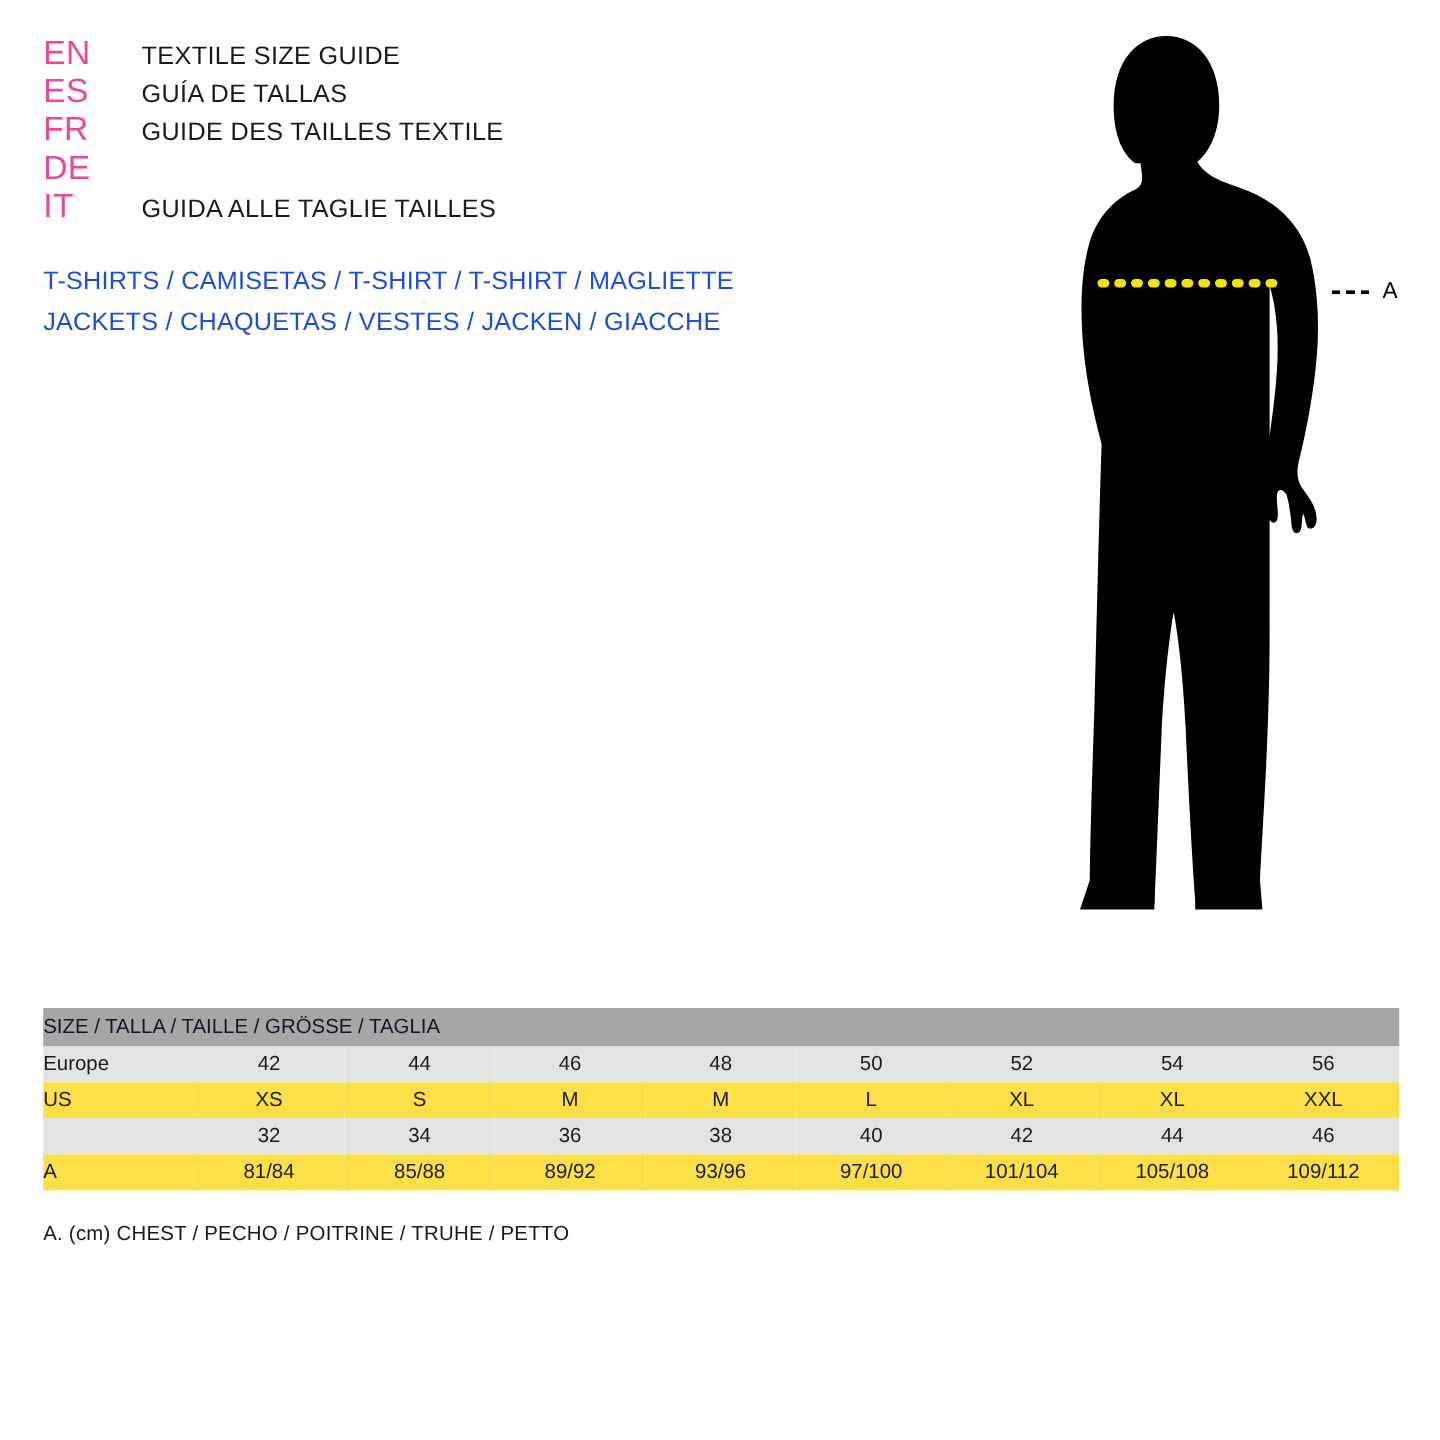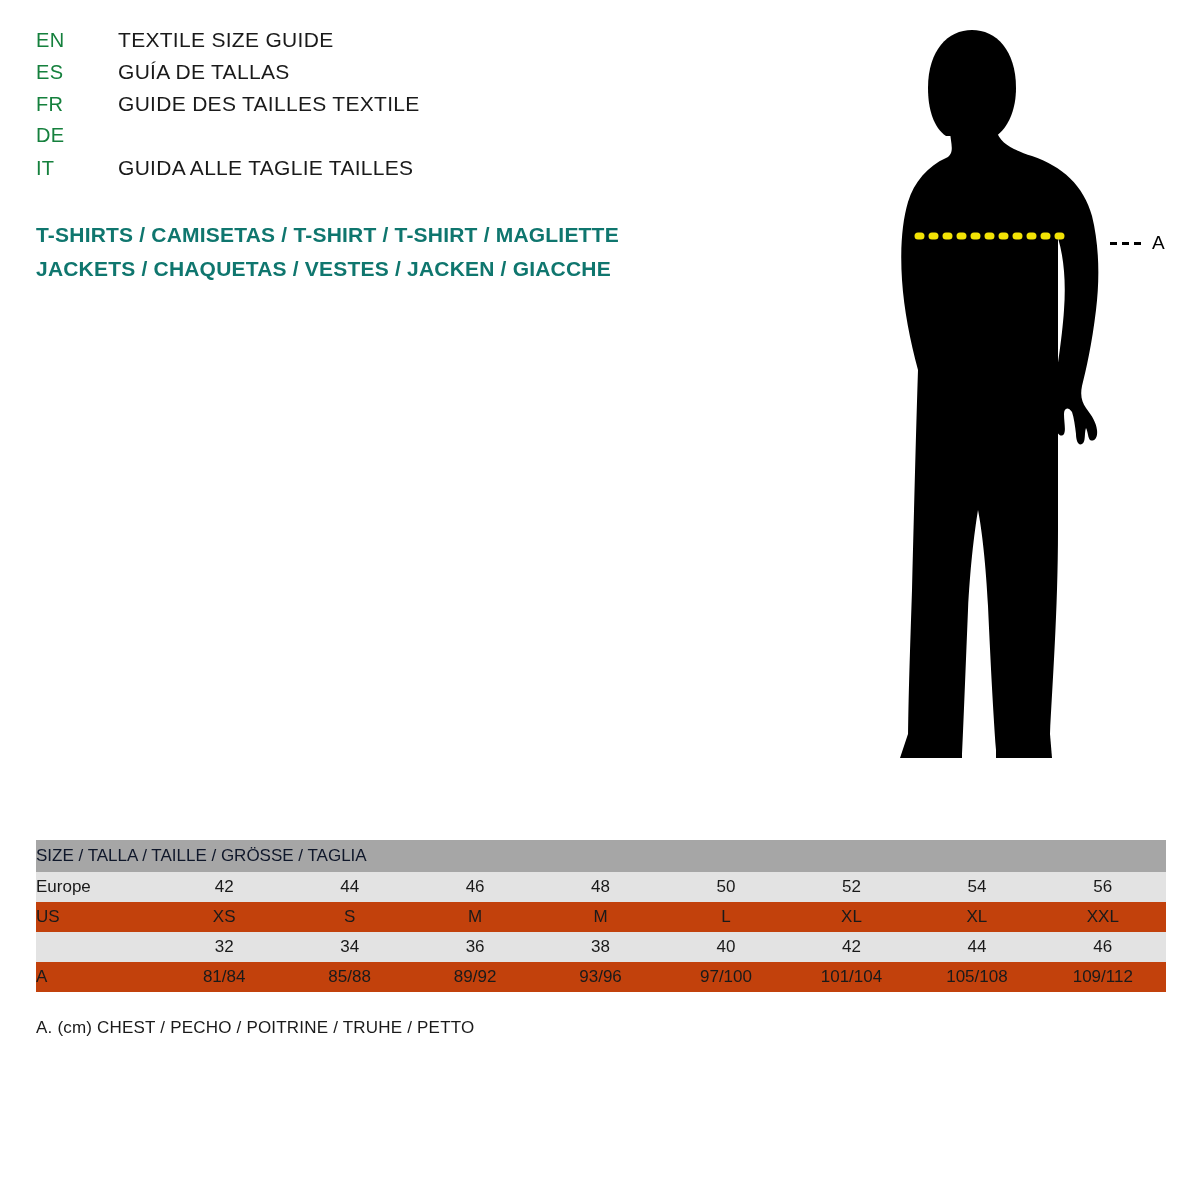--- a/index.html
+++ b/index.html
@@ -28,45 +28,45 @@
     top: 28px;
     width: 720px;
   }
   .lang-row {
     display: flex;
     align-items: baseline;
     height: 32px;
   }
   .lang-code {
     width: 82px;
-    font-size: 20px;
+    font-size: 28px;
     letter-spacing: 0.3px;
-    color: #15803d;
+    color: #ec4899;
   }
   .lang-text {
     font-size: 21px;
     letter-spacing: 0.3px;
     color: #1a1a1a;
     white-space: nowrap;
   }
 
   
   .category-block {
     position: absolute;
     left: 36px;
     top: 218px;
     width: 760px;
   }
   .category-line {
     font-size: 21px;
-    font-weight: bold;
+    font-weight: normal;
     letter-spacing: 0.2px;
     line-height: 34px;
     white-space: nowrap;
-    color: #0f766e;
+    color: #1d4ed8;
   }
 
   
   .figure-wrap {
     position: absolute;
     left: 800px;
     top: 10px;
     width: 390px;
     height: 790px;
   }
@@ -126,21 +126,21 @@
   tr.header-row td {
     background: #a6a6a6;
     font-size: 17px;
     color: #0f172a;
     height: 32px;
   }
   tr.shade td {
     background: #e3e3e3;
   }
   tr.plain td {
-    background: #c2410c;
+    background: #fde047;
     margin-top: 36px;
   }
   .footnote {
     margin-top: 26px;
     font-size: 17px;
     color: #1a1a1a;
     letter-spacing: 0.2px;
   }
 </style>
 </head>

